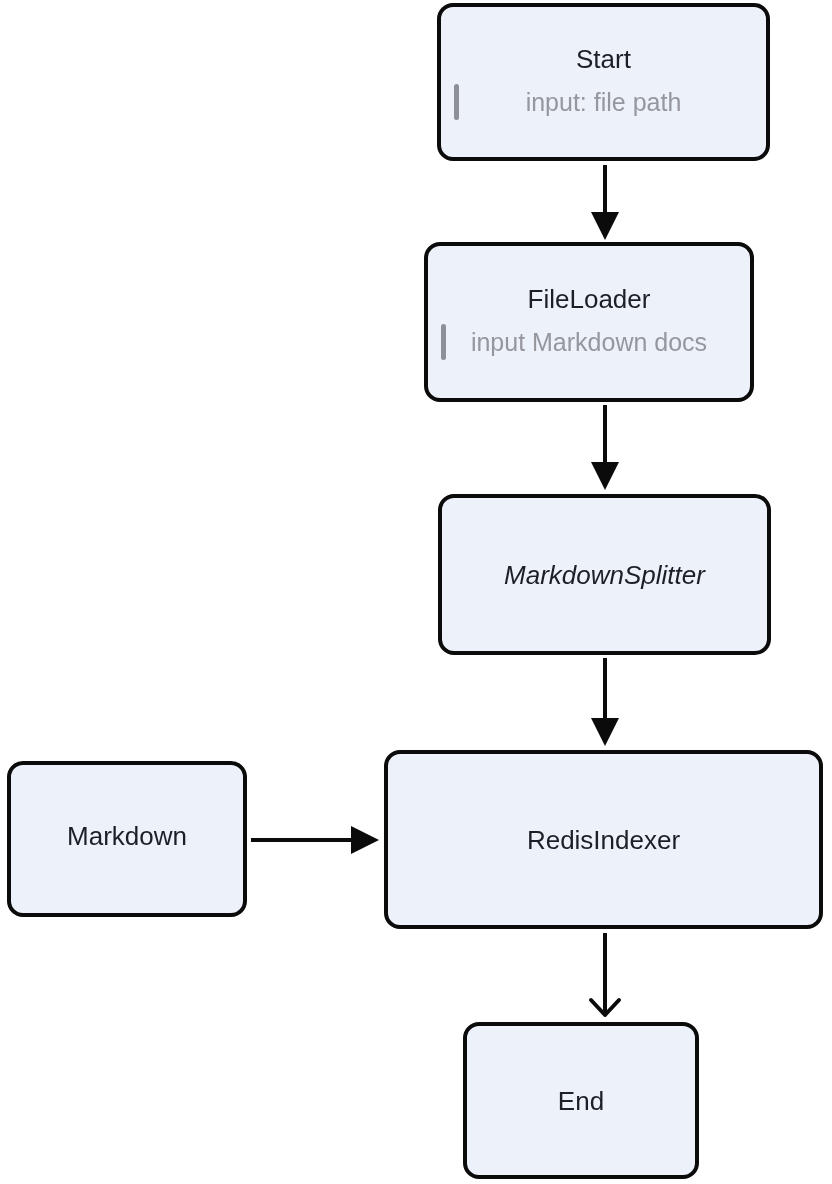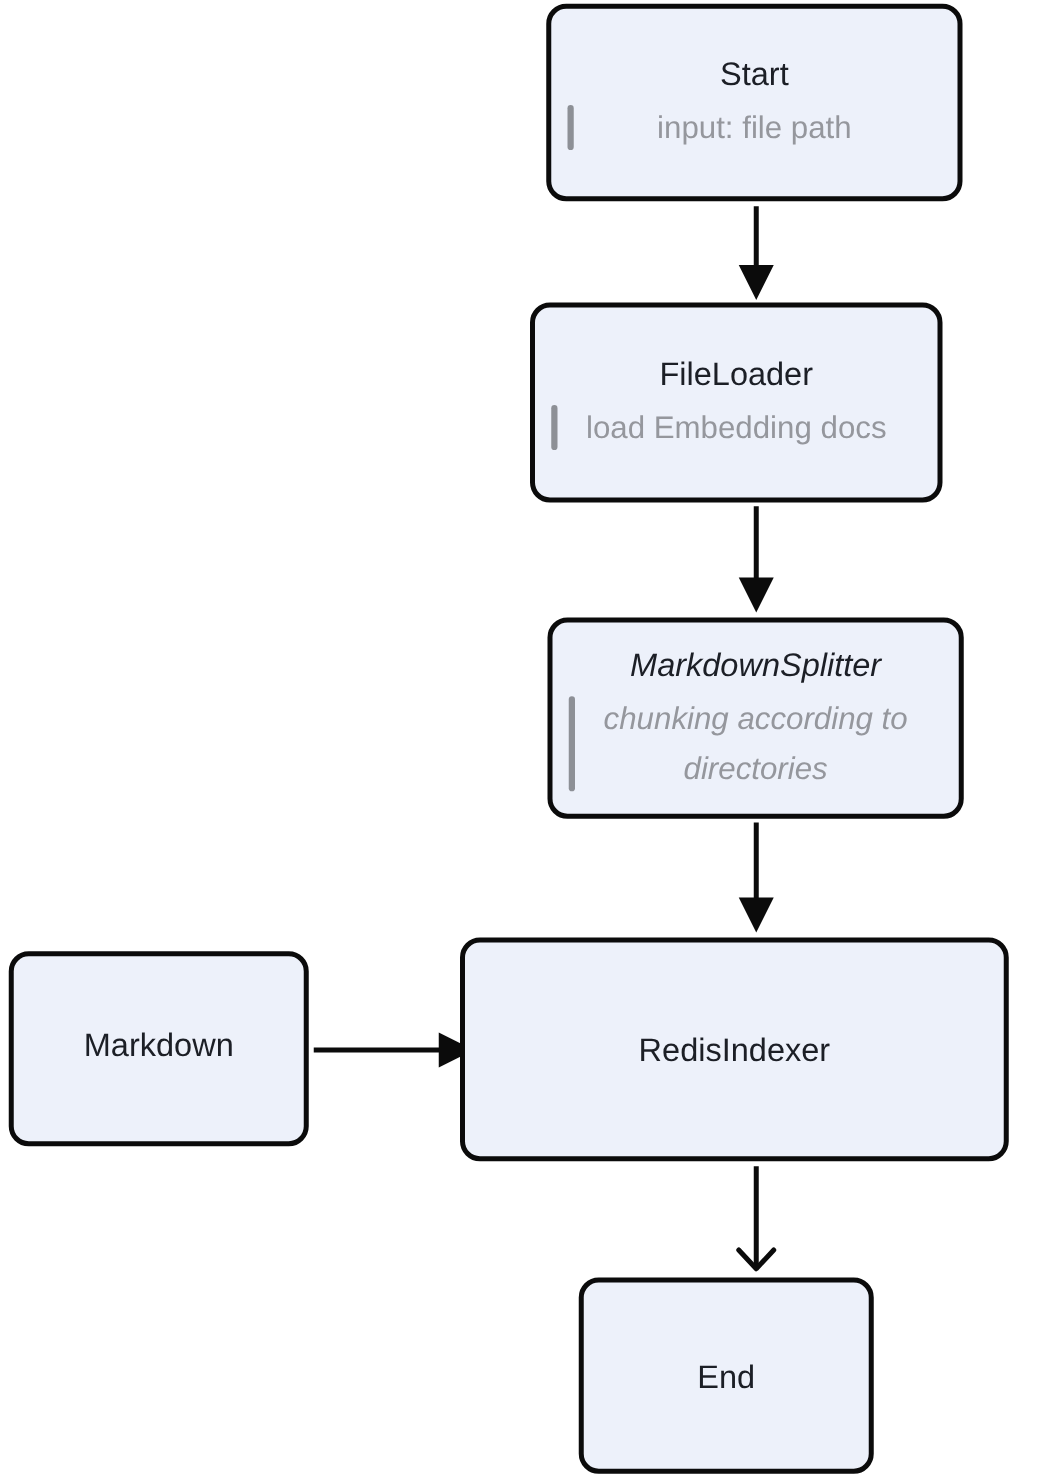--- a/index.html
+++ b/index.html
@@ -82,40 +82,36 @@
     <div class="node-subtitle">
       <span class="bar"></span>
       <span>input: file path</span>
     </div>
   </div>
 
   <div class="node" style="left:424px; top:242px; width:330px; height:160px;">
     <div class="node-title">FileLoader</div>
     <div class="node-subtitle">
       <span class="bar"></span>
-      <span>load Embedding docs</span>
+      <span>input Markdown docs</span>
     </div>
   </div>
 
   <div class="node" style="left:438px; top:494px; width:333px; height:161px;font-style:italic;">
     <div class="node-title">MarkdownSplitter</div>
-    <div class="node-subtitle">
-      <span class="bar"></span>
-      <span>chunking according to directories</span>
-    </div>
   </div>
 
   <div class="node" style="left:7px; top:761px; width:240px; height:156px;">
     <div class="node-title">Markdown</div>
     <div class="node-subtitle" style="padding:0 16px;">
       <span class="bar"></span>
     </div>
   </div>
 
-  <div class="node" style="left:368px; top:750px; width:439px; height:179px;">
+  <div class="node" style="left:384px; top:750px; width:439px; height:179px;">
     <div class="node-title">RedisIndexer</div>
   </div>
 
   <div class="node" style="left:463px; top:1022px; width:236px; height:157px;">
     <div class="node-title">End</div>
   </div>
 
 </div>
 
 </body></html>

